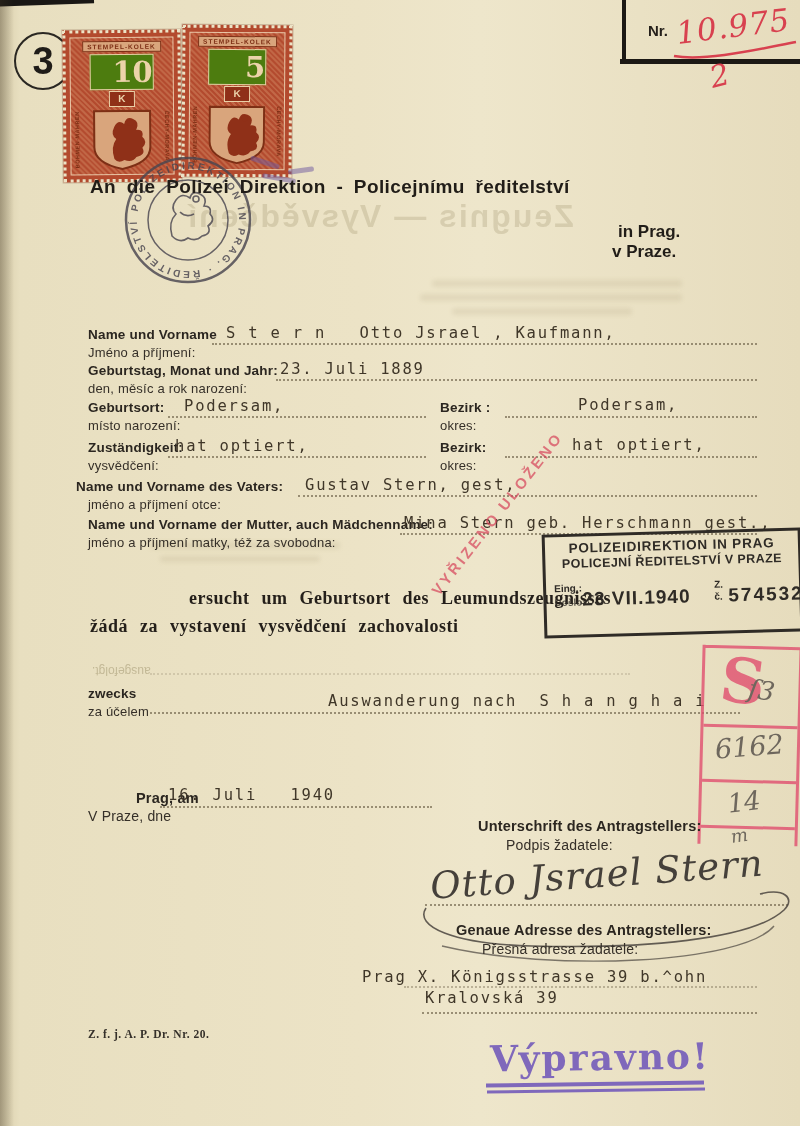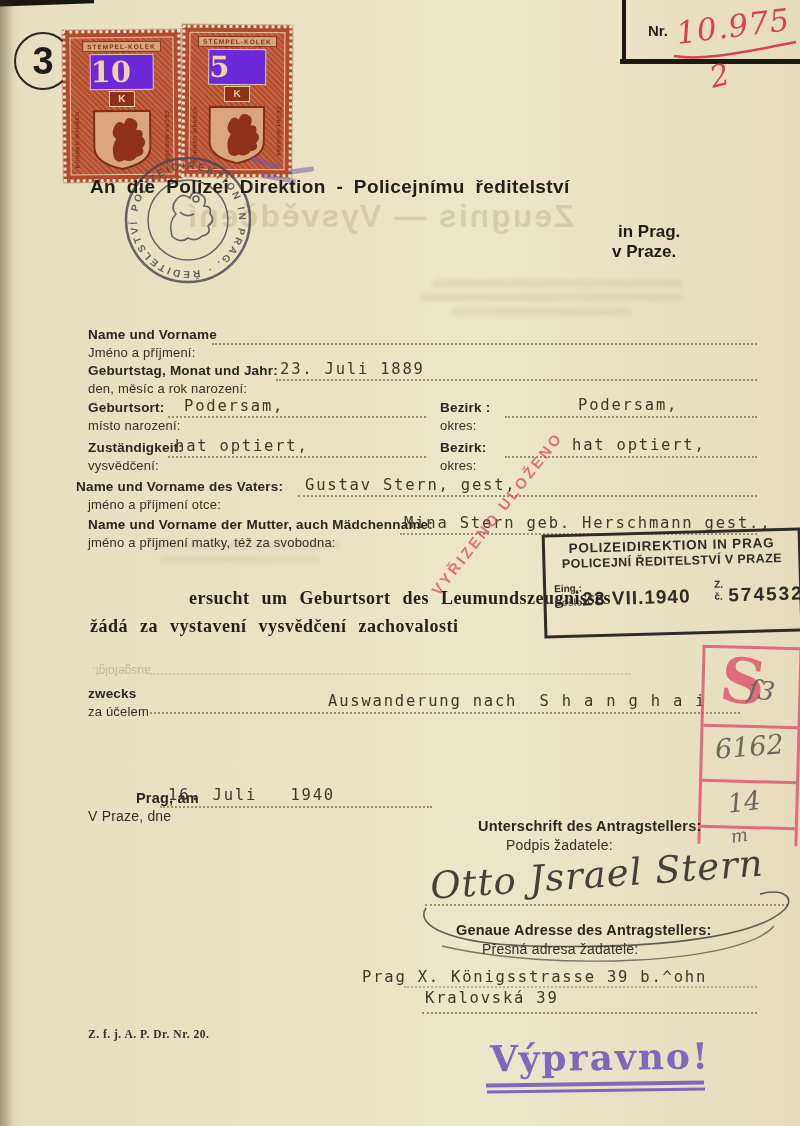--- a/index.html
+++ b/index.html
@@ -19,22 +19,22 @@
   .ghostbar{background:rgba(138,124,84,.12);filter:blur(2px);border-radius:3px;}
   .pencil{font-family:"DejaVu Serif",serif;font-style:italic;color:#6e675d;}
   .redink{font-family:"DejaVu Serif",serif;font-style:italic;color:#d8414f;}
   .stamp{background:#b34a2e;border:3px dotted #ece3c6;box-shadow:0 0 0 1px rgba(90,40,20,.25);}
   .stamp .inner{position:absolute;inset:4px;border:1px solid rgba(244,224,192,.8);
         background:repeating-linear-gradient(45deg,rgba(222,160,118,.35) 0 2px,rgba(178,74,46,.15) 2px 4px);}
   .stampbanner{position:absolute;left:50%;transform:translateX(-50%);top:8px;background:#d9a57c;
         border:1px solid #7d2f15;color:#7d2f15;font-size:6.5px;font-weight:700;letter-spacing:1px;
         padding:1px 4px;white-space:nowrap;}
   .valbox{position:absolute;left:50%;transform:translateX(-50%);top:21px;width:62px;height:34px;
-        background:#6d28d9;border:1px solid #e9cfa6;color:#ecd3aa;font-weight:700;font-size:29px;
-        text-align:left;line-height:34px;font-family:"DejaVu Serif",serif;}
+        background:#4d7c0f;border:1px solid #e9cfa6;color:#ecd3aa;font-weight:700;font-size:29px;
+        text-align:right;line-height:34px;font-family:"DejaVu Serif",serif;}
   .kbox{position:absolute;left:50%;transform:translateX(-50%);top:58px;width:24px;height:14px;
         background:#8f3018;border:1px solid #e9cfa6;color:#ecd3aa;font-weight:700;font-size:10px;
         text-align:center;line-height:14px;}
   .sidetxt{position:absolute;font-size:5.5px;font-weight:700;color:#7d2f15;letter-spacing:.5px;
         writing-mode:vertical-rl;}
   .receipt{border:3px solid #2f2b26;color:#2f2b26;}
   .vio{background:rgba(110,88,160,.5);border-radius:2px;}
 </style>
 </head>
 <body>
@@ -112,20 +112,21 @@
   <div class="abs redink" style="left:710px;top:58px;font-size:30px;transform:rotate(-14deg);">2</div>
 
   <div class="abs" style="left:90px;top:176px;width:620px;text-align:left;font-weight:700;font-size:19px;
               color:#211d18;letter-spacing:.4px;word-spacing:5px;">An die Polizei Direktion - Policejnímu ředitelství</div>
   <div class="abs" style="left:618px;top:222px;font-weight:700;font-size:17px;color:#211d18;">in Prag.</div>
   <div class="abs" style="left:612px;top:242px;font-weight:700;font-size:17px;color:#211d18;">v Praze.</div>
 
   <div class="abs de-label" style="left:88px;top:327px;">Name und Vorname</div>
   <div class="abs cz-label" style="left:88px;top:345px;">Jméno a příjmení:</div>
   <div class="abs dotline" style="left:212px;top:342px;width:545px;"></div>
+  <div class="abs typed" style="left:226px;top:324px;">S t e r n   Otto Jsrael , Kaufmann,</div>
 
   <div class="abs de-label" style="left:88px;top:363px;">Geburtstag, Monat und Jahr:</div>
   <div class="abs cz-label" style="left:88px;top:381px;">den, měsíc a rok narození:</div>
   <div class="abs dotline" style="left:276px;top:378px;width:481px;"></div>
   <div class="abs typed" style="left:280px;top:360px;">23. Juli 1889</div>
 
   <div class="abs de-label" style="left:88px;top:400px;">Geburtsort:</div>
   <div class="abs cz-label" style="left:88px;top:418px;">místo narození:</div>
   <div class="abs dotline" style="left:168px;top:415px;width:258px;"></div>
   <div class="abs typed" style="left:184px;top:397px;">Podersam,</div>

